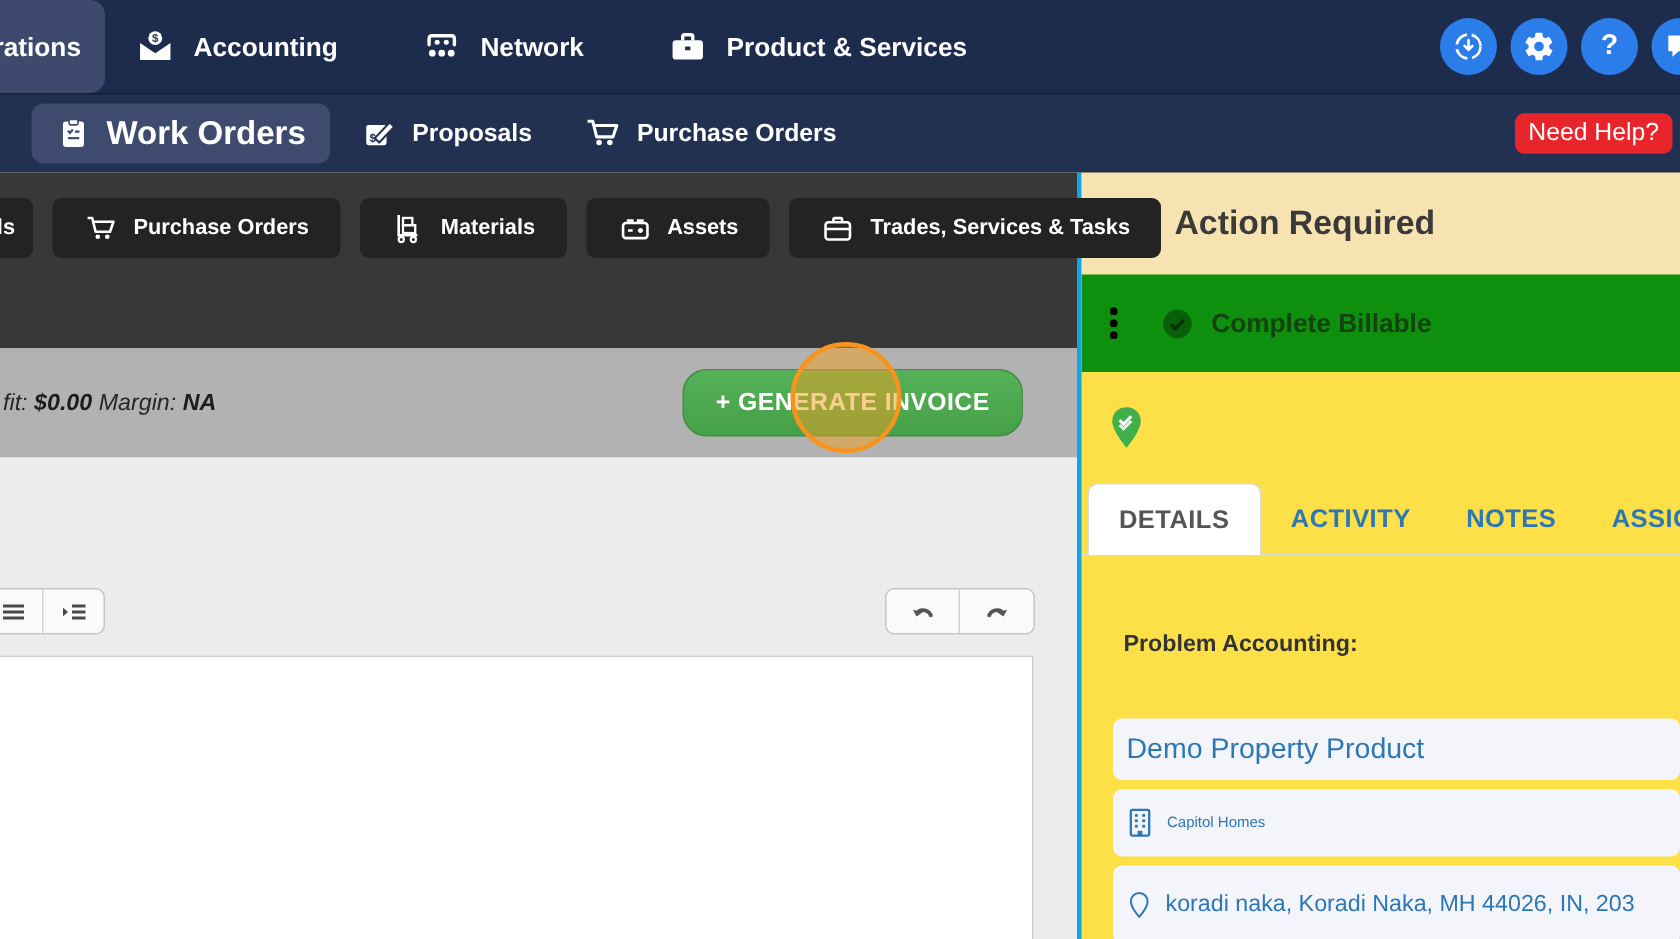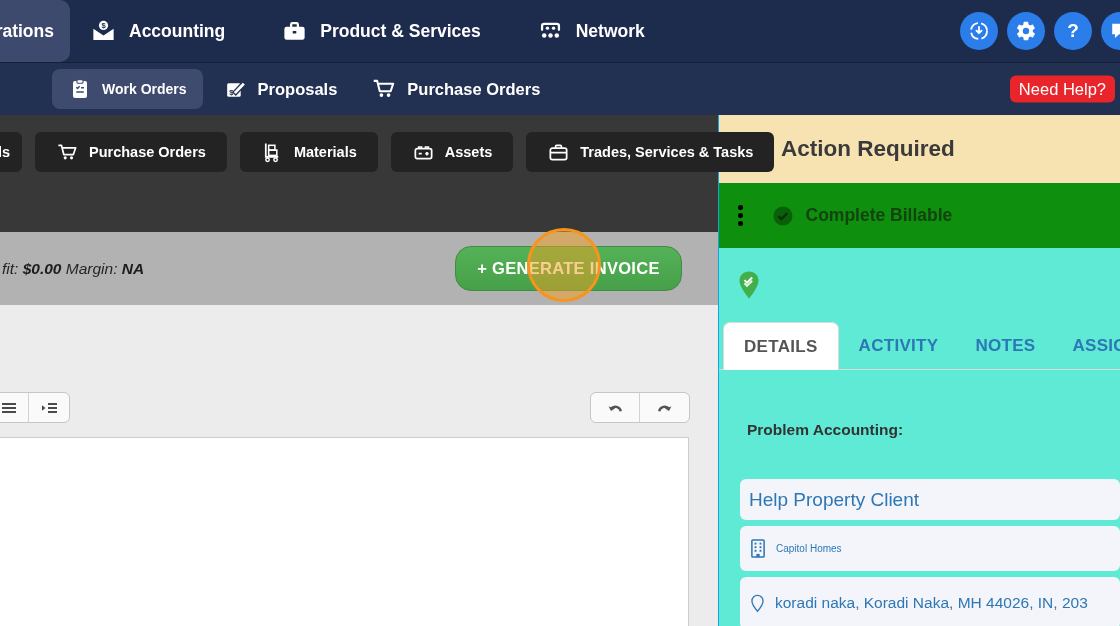--- a/index.html
+++ b/index.html
@@ -12,32 +12,32 @@
     border-radius:10px; display:flex; align-items:center; justify-content:flex-end; padding-right:16px;
     color:#fff; font-size:17.5px; font-weight:700; cursor:pointer; }
   .nav-items { display:flex; margin-left:90px; gap:56px; }
   .nav-item { display:flex; align-items:center; gap:12px; color:#fff; font-size:17.5px; font-weight:700; cursor:pointer; white-space:nowrap; }
   .top-icons { position:absolute; left:960px; top:12px; display:flex; gap:9px; }
   .circ-btn { width:38px; height:38px; border-radius:50%; background:#2b7de9; display:flex; align-items:center;
     justify-content:center; color:#fff; font-weight:700; font-size:19px; cursor:pointer; flex:0 0 auto; }
 
   
   .sub-nav { position:relative; height:53px; background:#223152; border-top:1px solid #141f38; display:flex; align-items:center; }
-  .subnav-pill { margin-left:52px; height:40px; background:#3f4b6e; border-radius:8px; padding:0 16px;
-    display:flex; align-items:center; gap:10px; color:#fff; font-size:14px; font-weight:700; cursor:pointer; }
+  .subnav-pill { margin-left:21px; height:40px; background:#3f4b6e; border-radius:8px; padding:0 16px;
+    display:flex; align-items:center; gap:10px; color:#fff; font-size:22px; font-weight:700; cursor:pointer; }
   .subnav-item { display:flex; align-items:center; gap:10px; color:#fff; font-size:16.5px; font-weight:700; cursor:pointer; }
   .subnav-item.proposals { margin-left:20px; }
   .subnav-item.po { margin-left:34px; }
   .need-help { position:absolute; right:5px; top:50%; transform:translateY(-50%); background:#e8252b; color:#fff;
     font-size:16.5px; font-weight:400; padding:4px 9px; border-radius:6px; border:none; cursor:pointer; }
 
   
   .content { display:flex; height:511px; }
   .left-panel { width:718px; display:flex; flex-direction:column; }
-  .right-panel { width:402px; background:#5eead4; border-left:1px solid #0ea5e9; display:flex; flex-direction:column; overflow:hidden; }
+  .right-panel { width:402px; background:#fde047; border-left:3px solid #0ea5e9; display:flex; flex-direction:column; overflow:hidden; }
 
   
   .wo-tabbar { height:117px; background:#383838; position:relative; }
   .pills { position:absolute; top:17px; left:0; display:flex; gap:13px; }
   .pill { height:40px; background:#232323; border-radius:6px; display:inline-flex; align-items:center; gap:10px;
     padding:0 21px; color:#fff; font-size:14.5px; font-weight:600; cursor:pointer; white-space:nowrap; }
   .pill-cut { margin-left:-44px; width:66px; padding:0 12px 0 0; justify-content:flex-end; }
 
   
   .summary { height:73px; background:#b2b2b2; position:relative; }
@@ -103,39 +103,39 @@
             <circle cx="12" cy="6.6" r="4.1" fill="#fff"></circle>
             <text x="12" y="9" font-size="6.8" text-anchor="middle" fill="#1d2b4d" font-weight="bold">$</text>
             <path d="M3 9.5 L12 15.6 L21 9.5 V19.5 H3 Z" fill="#fff"></path>
           </svg>
         </span>
         <span>Accounting</span>
       </div>
       <div class="nav-item">
         <span>
           <svg width="27" height="27" viewBox="0 0 24 24">
-            <path d="M9 8 V5.8 a1.2 1.2 0 0 1 1.2-1.2 h3.6 a1.2 1.2 0 0 1 1.2 1.2 V8" stroke="#fff" stroke-width="2" fill="none"></path>
-            <rect x="3" y="7.8" width="18" height="11.5" rx="2" fill="#fff"></rect>
-            <rect x="10.4" y="11.6" width="3.2" height="2.2" rx=".5" fill="#1d2b4d"></rect>
-          </svg>
-        </span>
-        <span>Product &amp; Services</span>
-      </div>
-      <div class="nav-item">
-        <span>
-          <svg width="27" height="27" viewBox="0 0 24 24">
             <path d="M4.5 10.5 V7 Q4.5 5.2 6.3 5.2 H17.7 Q19.5 5.2 19.5 7 V10.5" stroke="#fff" stroke-width="2" fill="none" stroke-linecap="round"></path>
             <circle cx="9.3" cy="9" r="1.5" fill="#fff"></circle>
               <circle cx="14.7" cy="9" r="1.5" fill="#fff"></circle>
             <circle cx="6.4" cy="15.5" r="2" fill="#fff"></circle>
               <circle cx="12" cy="15.5" r="2" fill="#fff"></circle>
               <circle cx="17.6" cy="15.5" r="2" fill="#fff"></circle>
           </svg>
         </span>
         <span>Network</span>
+      </div>
+      <div class="nav-item">
+        <span>
+          <svg width="27" height="27" viewBox="0 0 24 24">
+            <path d="M9 8 V5.8 a1.2 1.2 0 0 1 1.2-1.2 h3.6 a1.2 1.2 0 0 1 1.2 1.2 V8" stroke="#fff" stroke-width="2" fill="none"></path>
+            <rect x="3" y="7.8" width="18" height="11.5" rx="2" fill="#fff"></rect>
+            <rect x="10.4" y="11.6" width="3.2" height="2.2" rx=".5" fill="#1d2b4d"></rect>
+          </svg>
+        </span>
+        <span>Product &amp; Services</span>
       </div>
     </div>
     <div class="top-icons">
       <div class="circ-btn">
         <svg width="24" height="24" viewBox="0 0 24 24">
           <circle cx="12" cy="12" r="8" fill="none" stroke="#fff" stroke-width="1.8" stroke-dasharray="10 3.2"></circle>
           <path d="M12 7.8 v6 M9.4 11.6 L12 14.2 L14.6 11.6" stroke="#fff" stroke-width="1.8" fill="none" stroke-linecap="round" stroke-linejoin="round"></path>
         </svg>
       </div>
       <div class="circ-btn">
@@ -328,21 +328,21 @@
         <div class="tab active">DETAILS</div>
         <div class="tab">ACTIVITY</div>
         <div class="tab">NOTES</div>
         <div class="tab">ASSIGN</div>
       </div>
 
       <div class="prob-label">Problem Accounting:</div>
 
       <div class="info-rows">
         <div class="info-row row-client">
-          <span>Help Property Client</span>
+          <span>Demo Property Product</span>
         </div>
         <div class="info-row row-site">
           <span>
             <svg width="18" height="21" viewBox="0 0 20 23">
               <rect x="3.2" y="2" width="13.6" height="19" rx="1" fill="none" stroke="#2d77b5" stroke-width="1.7"></rect>
               <rect x="6.2" y="5" width="2.1" height="2.1" fill="#2d77b5"></rect>
                 <rect x="11.7" y="5" width="2.1" height="2.1" fill="#2d77b5"></rect>
               <rect x="6.2" y="9" width="2.1" height="2.1" fill="#2d77b5"></rect>
                 <rect x="11.7" y="9" width="2.1" height="2.1" fill="#2d77b5"></rect>
               <rect x="6.2" y="13" width="2.1" height="2.1" fill="#2d77b5"></rect>

